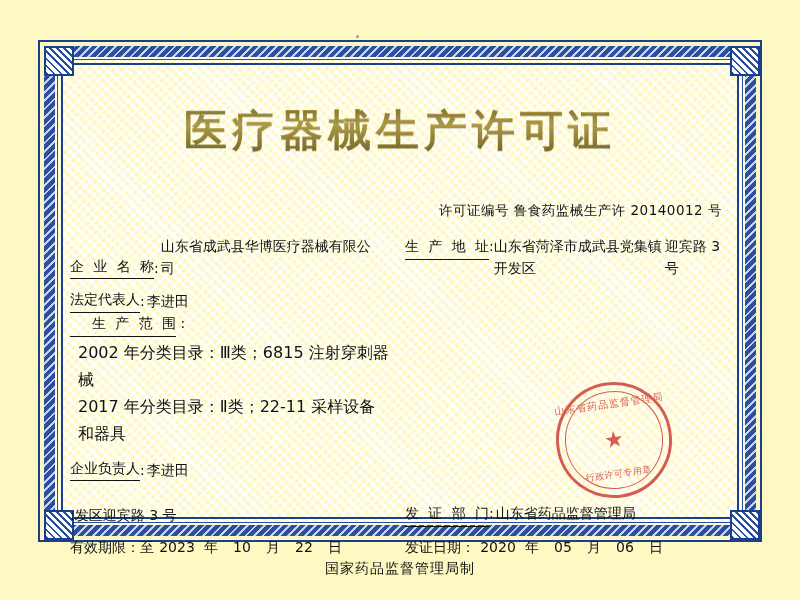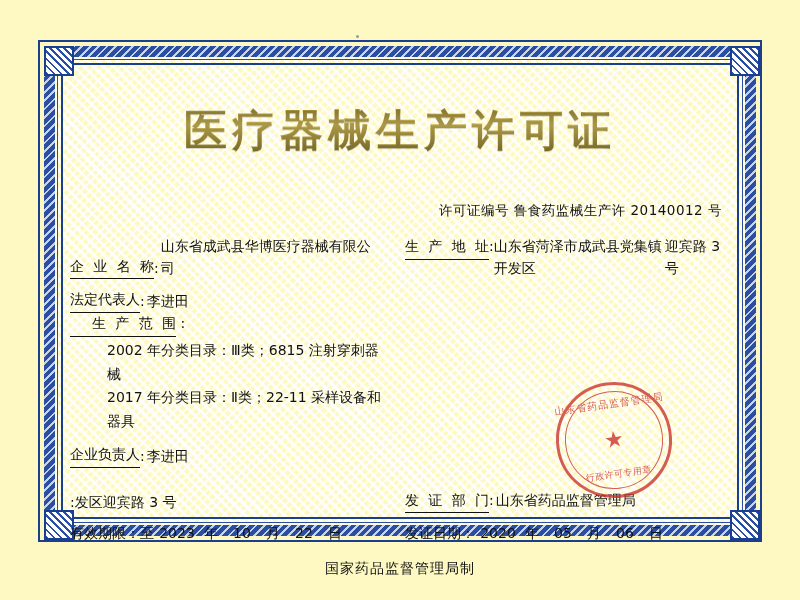--- a/index.html
+++ b/index.html
@@ -157,25 +157,24 @@
   .val {
     margin-left: 2px;
   }
   .underline-label {
     border-bottom: 1px solid #111;
     padding-bottom: 1px;
   }
 
   .scope-block {
     margin-top: 2px;
-    font-size: 14px;
+    font-size: 16px;
     line-height: 1.7;
     color: #111;
     padding-left: 8px;
-    margin-left: 29px;
   }
   .scope-head {
     font-size: 14px;
     padding-left: 22px;
   }
 
   .addr-wrap { display: flex; }
   .addr-lines { display: flex; flex-direction: row; }
 
   .date-row {

